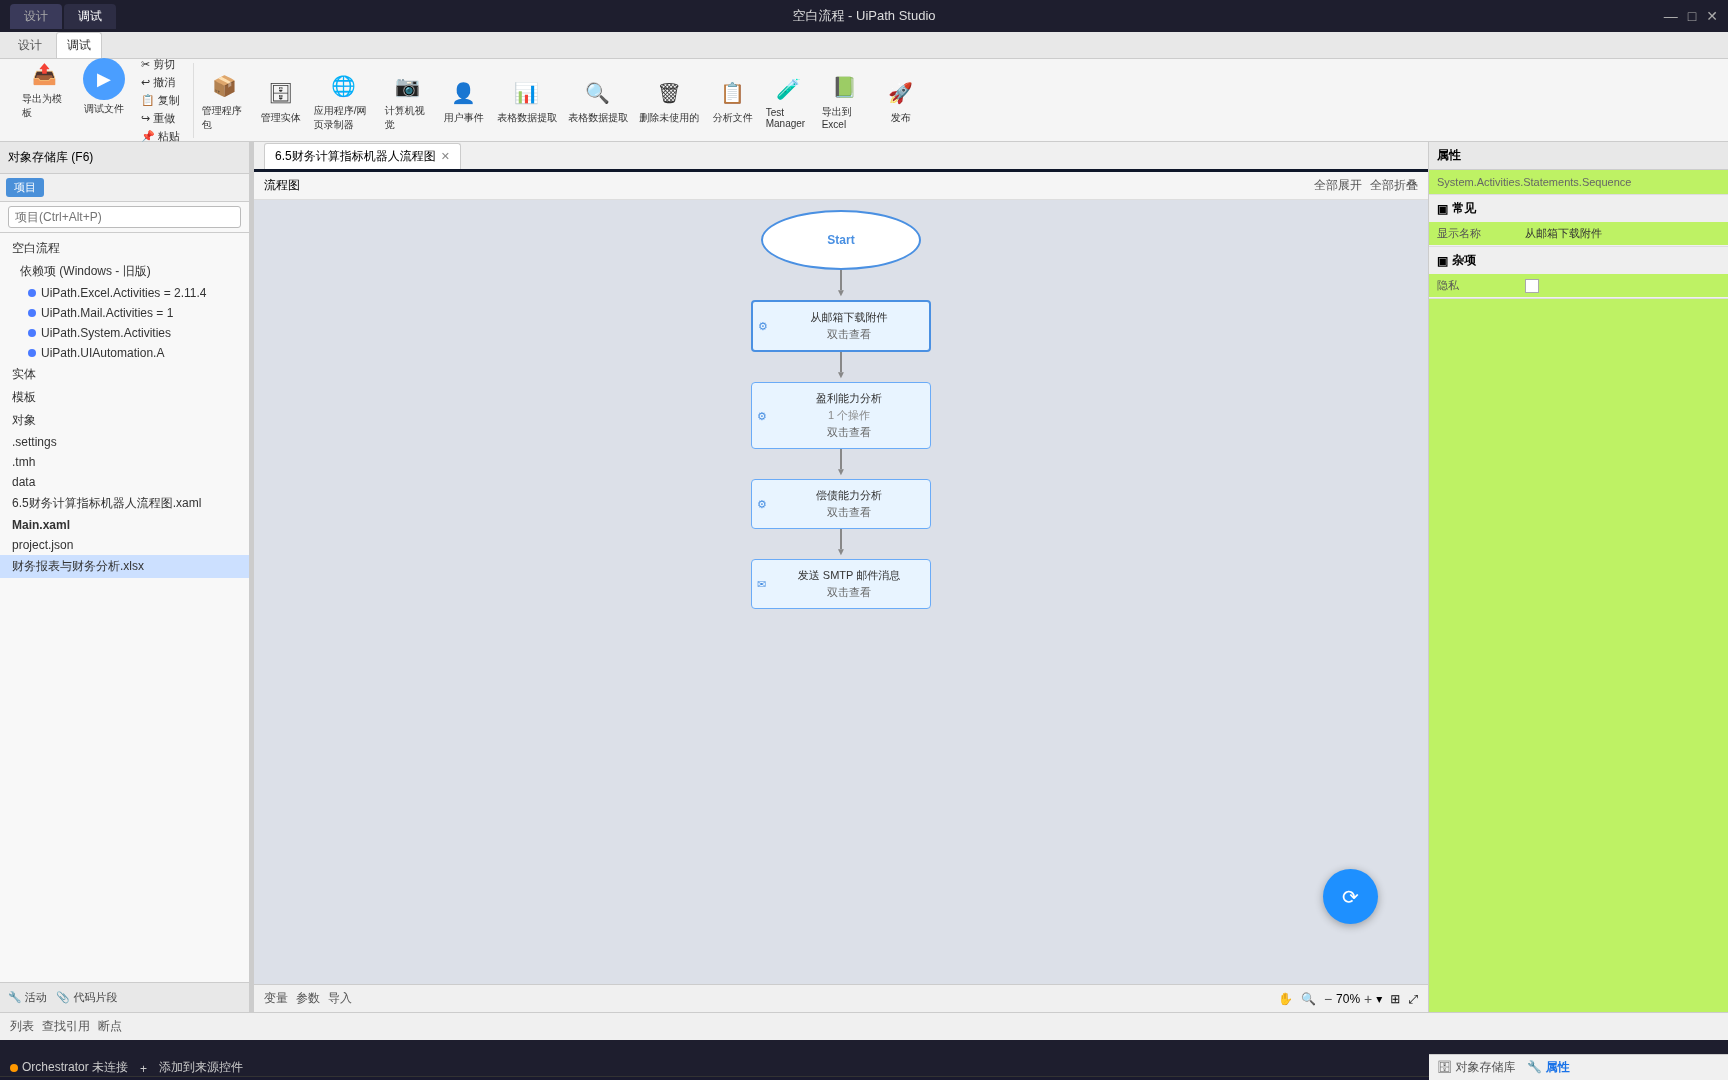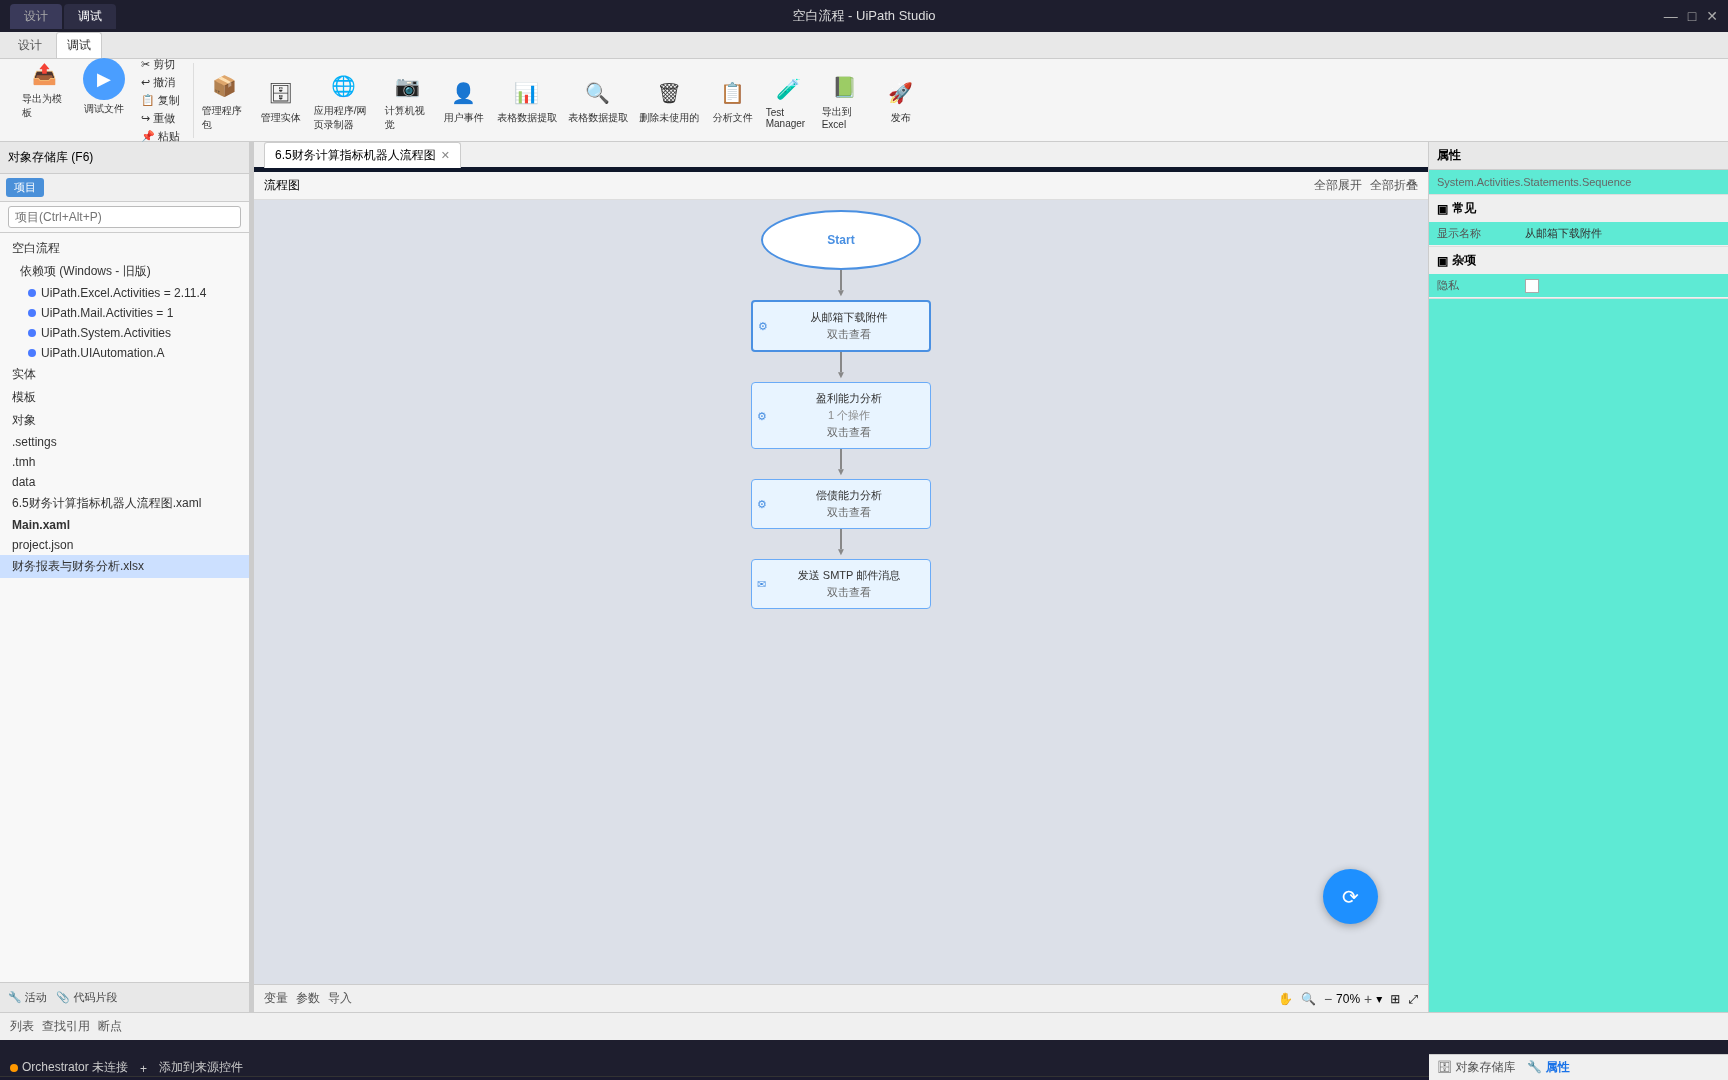--- a/index.html
+++ b/index.html
@@ -241,21 +241,21 @@
       flex: 1;
       background: #e8e8e8;
       display: flex;
       flex-direction: column;
       overflow: hidden;
       position: relative;
     }
     #canvas-header {
       height: 30px;
       background: #f0f0f0;
-      border-bottom: 5px solid #0f172a;
+      border-bottom: 3px solid #0f172a;
       display: flex;
       align-items: center;
       padding: 0 10px;
       gap: 8px;
       font-size: 12px;
     }
     .canvas-tab {
       padding: 4px 10px;
       background: #e0e0e0;
       border-radius: 3px 3px 0 0;
@@ -375,21 +375,21 @@
     .zoom-control {
       display: flex;
       align-items: center;
       gap: 4px;
     }
     .zoom-btn { cursor: pointer; font-size: 14px; color: #555; }
 
     
     #right-panel {
       width: 300px;
-      background: #5eead4;
+      background: #bef264;
       border-left: 1px solid #ccc;
       display: flex;
       flex-direction: column;
     }
     #right-panel-header {
       height: 28px;
       background: #e8e8e8;
       display: flex;
       align-items: center;
       padding: 0 8px;

